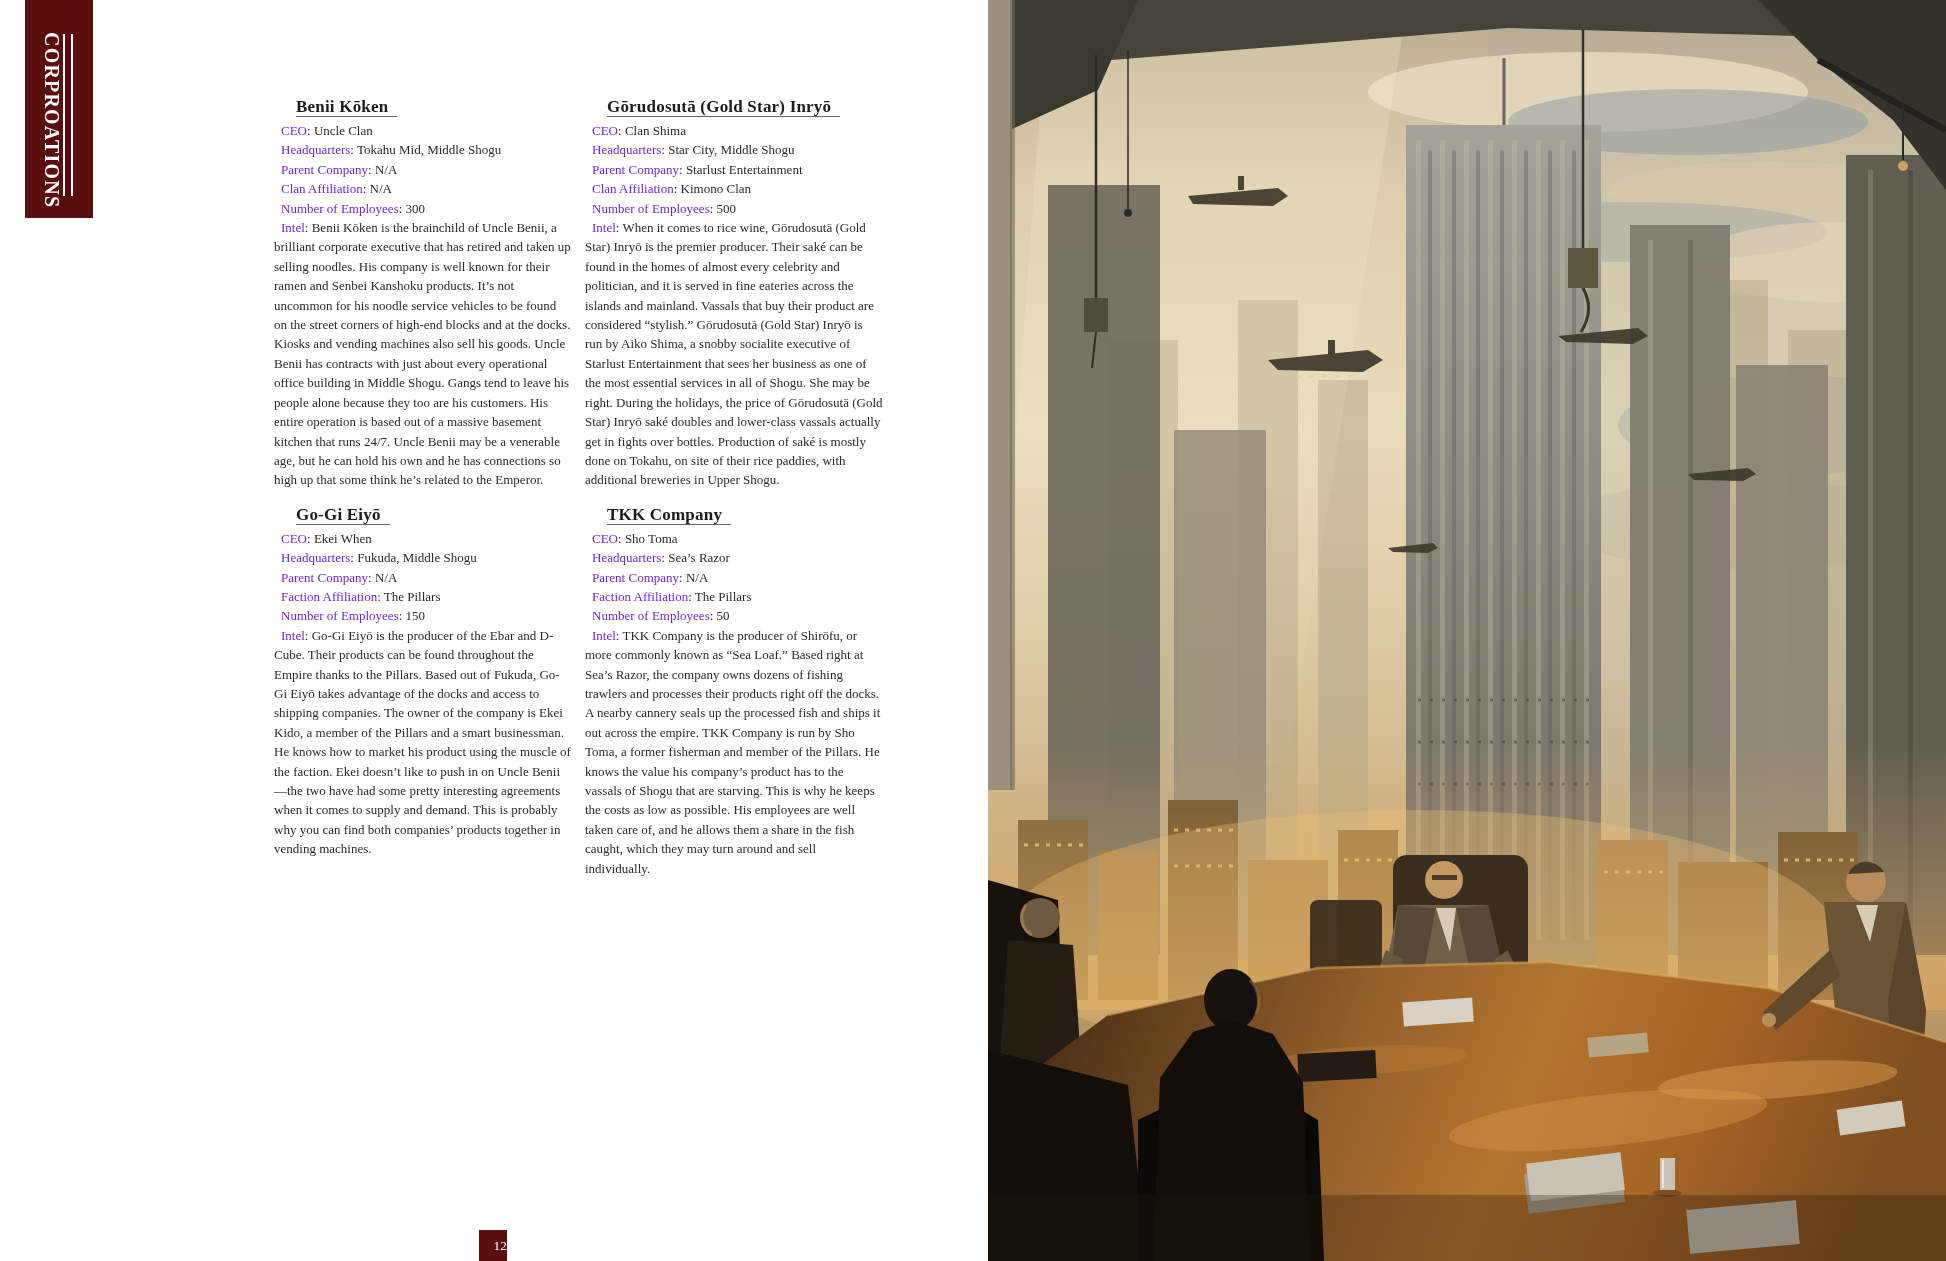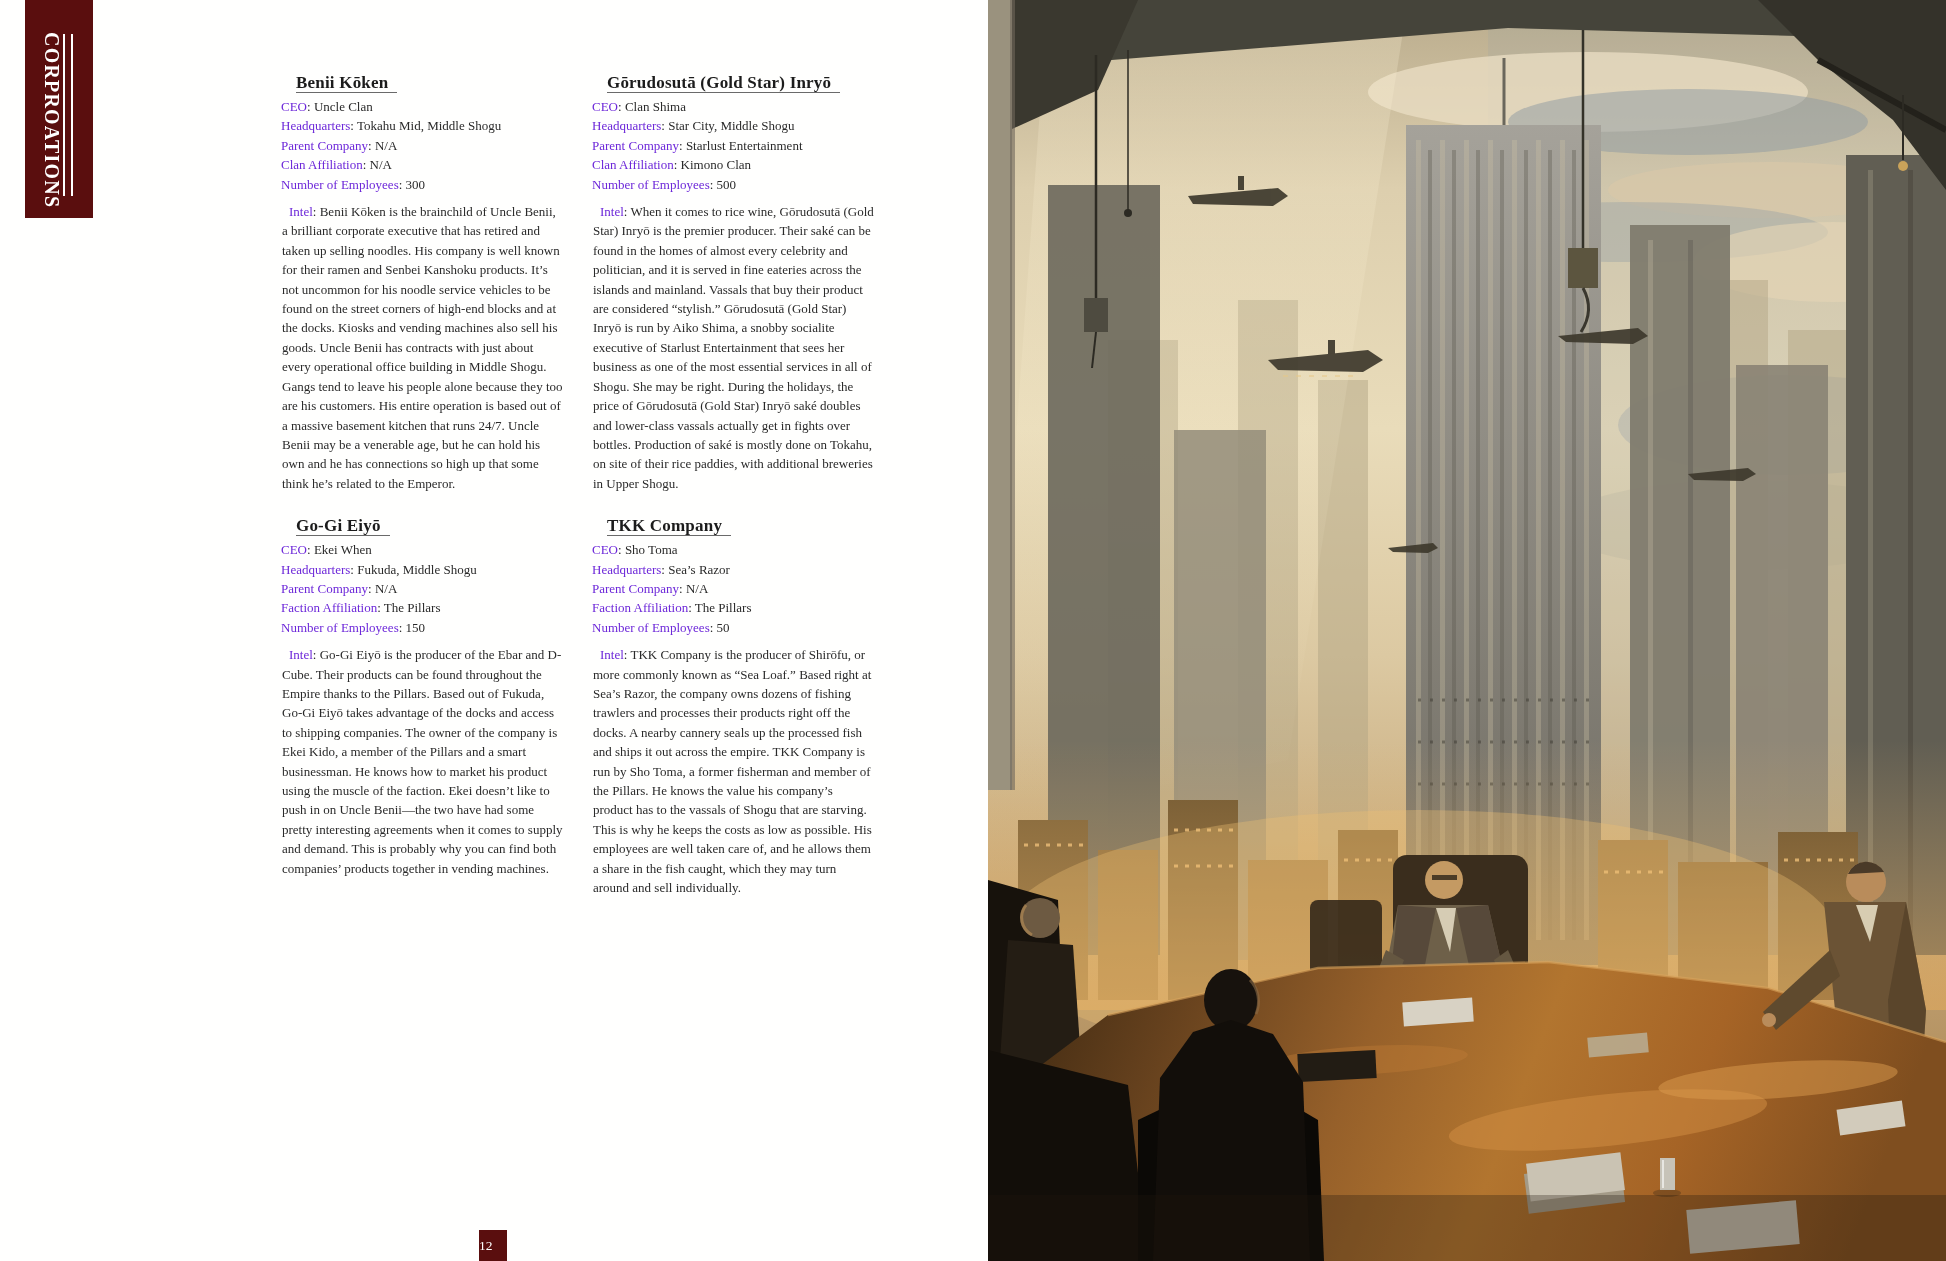--- a/index.html
+++ b/index.html
@@ -19,42 +19,42 @@
     writing-mode:vertical-rl;
     font-weight:600;font-size:20px;letter-spacing:1.2px;
     color:#ffffff;white-space:nowrap;
   }
   .side-tab-rule{
     position:absolute;left:38px;top:34px;height:162px;width:6px;
     border-left:2px solid #ffffff;border-right:2px solid #ffffff;
   }
   
   .textcols{
-    position:absolute;left:274px;top:72px;width:633px;
+    position:absolute;left:274px;top:96px;width:633px;
     display:grid;grid-template-columns:297px 298px;
     column-gap:37px;row-gap:13px;
     font-size:13px;line-height:19.4px;color:#2a2a2a;
     text-rendering:optimizeLegibility;
     gap:14px;
   }
   .corp{min-width:0;}
   .corp-title{
     margin:0 0 4px 0;font-size:17px;line-height:21px;
     font-weight:bold;color:#1c1c1c;padding-left:22px;letter-spacing:.2px;
   }
   .tline{border-bottom:1.5px solid #6a6a6a;padding-right:9px;}
   .frow{padding-left:7px;}
   .flabel{font-weight:normal;color:#6d28d9;}
   .flabel::after{content:": ";font-weight:normal;color:#2a2a2a;}
-  .intel{margin:8px;text-indent:7px;}
+  .intel{margin:0;text-indent:7px;}
   
   .pagenum{
     position:absolute;left:479px;top:1230px;width:28px;height:31px;
     background:#5a0e0e;color:#ffffff;
-    display:flex;align-items:center;justify-content:flex-start;
+    display:flex;align-items:center;justify-content:flex-end;
     font-size:13.5px;
   }
   
   .illustration{position:absolute;left:988px;top:0;width:958px;height:1261px;background:#d8c8a4;}
   .illustration svg{display:block;width:100%;height:100%;}
 </style>
 </head>
 <body>
 
 <div class="left-page">

